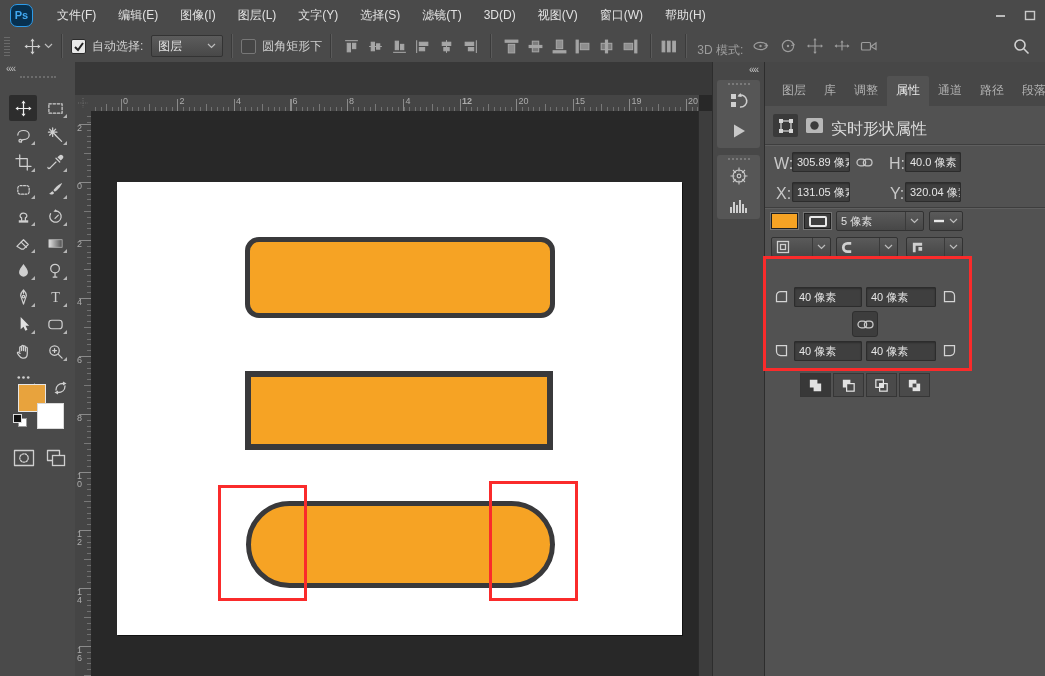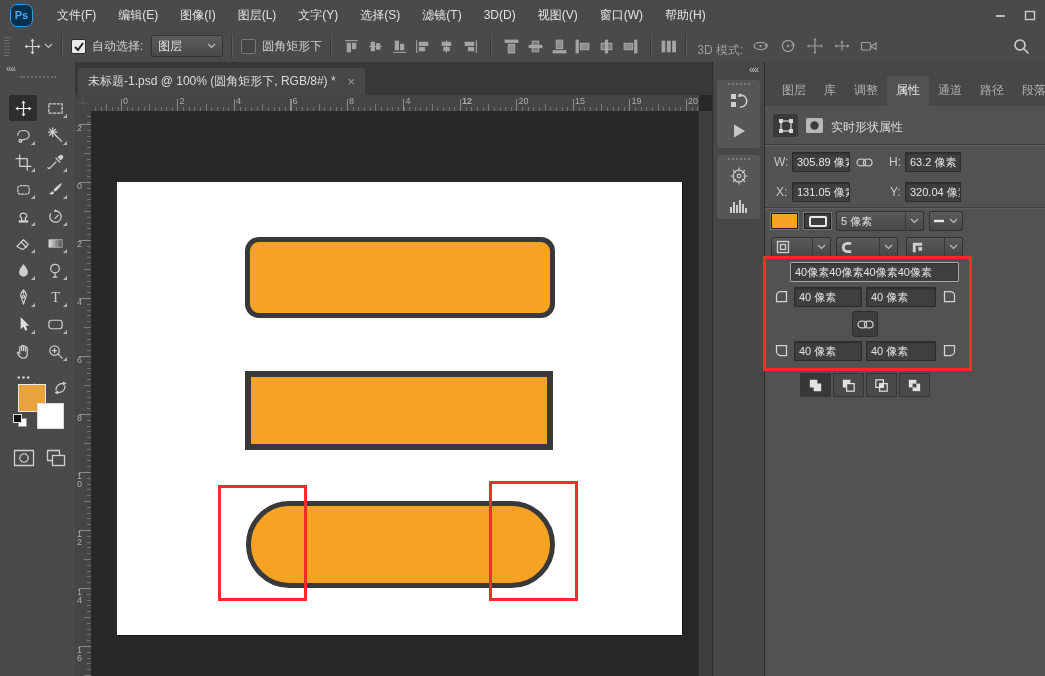--- a/index.html
+++ b/index.html
@@ -75,21 +75,21 @@
   .dicon{height:30px;display:flex;align-items:center;justify-content:center}
 
   
   .rightdock{position:absolute;top:62px;left:765px;width:280px;bottom:0;background:#474747}
   .ptabs{position:absolute;top:18px;left:0;right:0;height:26px;display:flex;padding-left:8px;font-size:12px;align-items:flex-end}
   .ptab{padding:6px 9px 7px;color:#B0B0B0;white-space:nowrap}
   .ptab.active{background:#525252;color:#EAEAEA;border-radius:2px 2px 0 0}
   .ptabgap{width:10px}
   .pbody{position:absolute;top:44px;left:0;right:0;bottom:0;background:#525252}
   .hdiv{position:absolute;left:0;right:0;height:1px;background:#3E3E3E;border-bottom:1px solid #5F5F5F}
-  .plabel{position:absolute;font-size:12px;color:#C8C8C8}
+  .plabel{position:absolute;font-size:16px;color:#C8C8C8}
   .field{position:absolute;height:20px;background:#3F3F3F;border:1px solid #2C2C2C;box-shadow:inset 0 1px 2px rgba(0,0,0,.3);
          border-radius:1px;color:#E5E5E5;font-size:11px;display:flex;align-items:center;padding:0 4px;
          overflow:hidden;white-space:nowrap;box-sizing:border-box}
   .field.hl{border-color:#A8A8A8}
   .pselect{position:absolute;height:20px;background:linear-gradient(#5A5A5A,#474747);border:1px solid #323232;border-radius:2px;
            display:flex;align-items:center;box-sizing:border-box;padding:0 4px;font-size:11px;color:#E0E0E0;gap:4px}
   .pselect .chev{margin-left:auto;border-left:1px solid #3A3A3A;padding-left:4px;height:100%;display:flex;align-items:center}
   .iconbtn{position:absolute;display:flex;align-items:center;justify-content:center}
   .iconbtn.sel{background:#3A3A3A;border-radius:2px}
   .linkbtn{position:absolute;width:26px;height:26px;background:#3D3D3D;border:1px solid #2F2F2F;border-radius:3px;
@@ -417,26 +417,20 @@
     </div>
     <div class="qbtn" style="left:43px;top:385px">
       <svg width="20" height="18" viewBox="0 0 20 18">
           <rect class="svgi" x="1.5" y="1.5" width="12" height="10"></rect>
           <rect x="6.5" y="6.5" width="12" height="10" fill="#4A4A4A" stroke="#CFCFCF" stroke-width="1.3"></rect>
         </svg>
     </div>
   </div>
 
   <div class="docdock">
-    <div class="tabbar">
-      <div class="doctab">
-        <span>未标题-1.psd @ 100% (圆角矩形下, RGB/8#) *</span>
-        <span class="tabclose">×</span>
-      </div>
-    </div>
     <div class="docwin">
       <div class="corner">
         <svg width="10" height="10">
             <path d="M0 5h10M5 0v10" stroke="#6E6E6E" stroke-width="1" stroke-dasharray="1 1.4"></path>
           </svg>
       </div>
       <div class="rulerh">
         <div class="t1"></div>
           <div class="t2"></div>
           <div class="t3"></div>
@@ -560,21 +554,21 @@
         <span>305.89 像素</span>
       </div>
       <div class="iconbtn" style="left:90px;top:48px;width:18px;height:16px">
         <svg width="17" height="11" viewBox="0 0 17 11">
             <rect x="1" y="2.2" width="8.6" height="6.6" rx="3.3" fill="none" stroke="#C4C4C4" stroke-width="1.3"></rect>
             <rect x="7.4" y="2.2" width="8.6" height="6.6" rx="3.3" fill="none" stroke="#C4C4C4" stroke-width="1.3"></rect>
           </svg>
       </div>
       <span class="plabel" style="left:124px;top:49px">H:</span>
       <div class="field" style="left:140px;top:46px;width:56px">
-        <span>63.2 像素</span>
+        <span>40.0 像素</span>
       </div>
 
       <span class="plabel" style="left:11px;top:79px">X:</span>
       <div class="field" style="left:27px;top:76px;width:58px">
         <span>131.05 像素</span>
       </div>
       <span class="plabel" style="left:125px;top:79px">Y:</span>
       <div class="field" style="left:140px;top:76px;width:56px">
         <span>320.04 像素</span>
       </div>
@@ -630,23 +624,20 @@
             <path d="M3.5 12V3.5H12" fill="none" stroke="#D0D0D0" stroke-width="3"></path>
             <rect x="8" y="6.5" width="4" height="4" fill="#D0D0D0"></rect>
           </svg>
         <span class="chev">
             <svg width="9" height="6">
               <path d="M1 1l3.5 3.5L8 1" stroke="#BDBDBD" fill="none" stroke-width="1.2"></path>
             </svg>
           </span>
       </div>
 
-      <div class="field hl" style="left:25px;top:156px;width:169px">
-        <span>40像素40像素40像素40像素</span>
-      </div>
 
       <div class="iconbtn" style="left:8px;top:182px;width:17px;height:17px">
         <svg width="15" height="15" viewBox="0 0 18 18">
             <path d="M15 15H3V8a5 5 0 0 1 5-5h7z" fill="none" stroke="#D4D4D4" stroke-width="1.5"></path>
           </svg>
       </div>
       <div class="field" style="left:29px;top:181px;width:68px">
         <span>40 像素</span>
       </div>
       <div class="field" style="left:101px;top:181px;width:70px">

